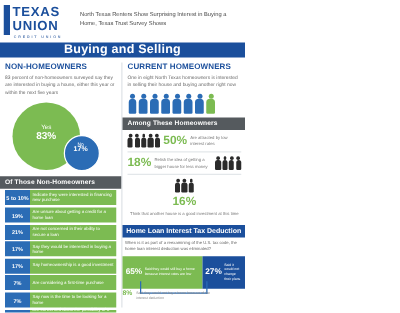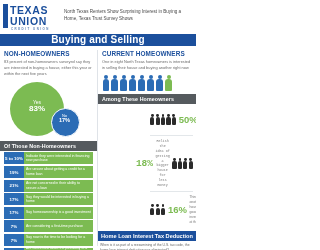--- a/index.html
+++ b/index.html
@@ -103,24 +103,24 @@
   }
   .person .body{
     position:absolute;left:50%;top:4.6px;width:6.6px;height:11.4px;margin-left:-3.3px;
     background:#2b6cb5;border-radius:3px 3px 1px 1px;
   }
   .person.hl .head,.person.hl .body{background:#7cbb52;}
 
   
   .statrow{
     display:flex;align-items:center;gap:2.5px;
-    padding:3px 0;border-bottom:1px solid #e3e7ea;margin-left:48px;
-  }
-  .statrow:last-child{border-bottom:none;}
-  .statrow.rev{flex-direction:row-reverse;text-align:center;font-family:Liberation Mono, monospace;}
+    padding:3px 0;border-bottom:1px solid #e3e7ea;
+  }
+  .statrow:last-child{border-bottom:none;flex-direction:column;}
+  .statrow.rev{flex-direction:row-reverse;text-align:left;}
   .mini-people{display:flex;align-items:flex-end;gap:0.8px;flex:0 0 auto;}
   .mp{width:4.6px;height:11px;position:relative;}
   .mp .h{
     position:absolute;left:50%;top:0;width:2.8px;height:2.8px;margin-left:-1.4px;
     border-radius:50%;background:#2b2b2b;
   }
   .mp .b{
     position:absolute;left:50%;top:3.1px;width:4.2px;height:7.9px;margin-left:-2.1px;
     background:#2b2b2b;border-radius:2px 2px 1px 1px;
   }

